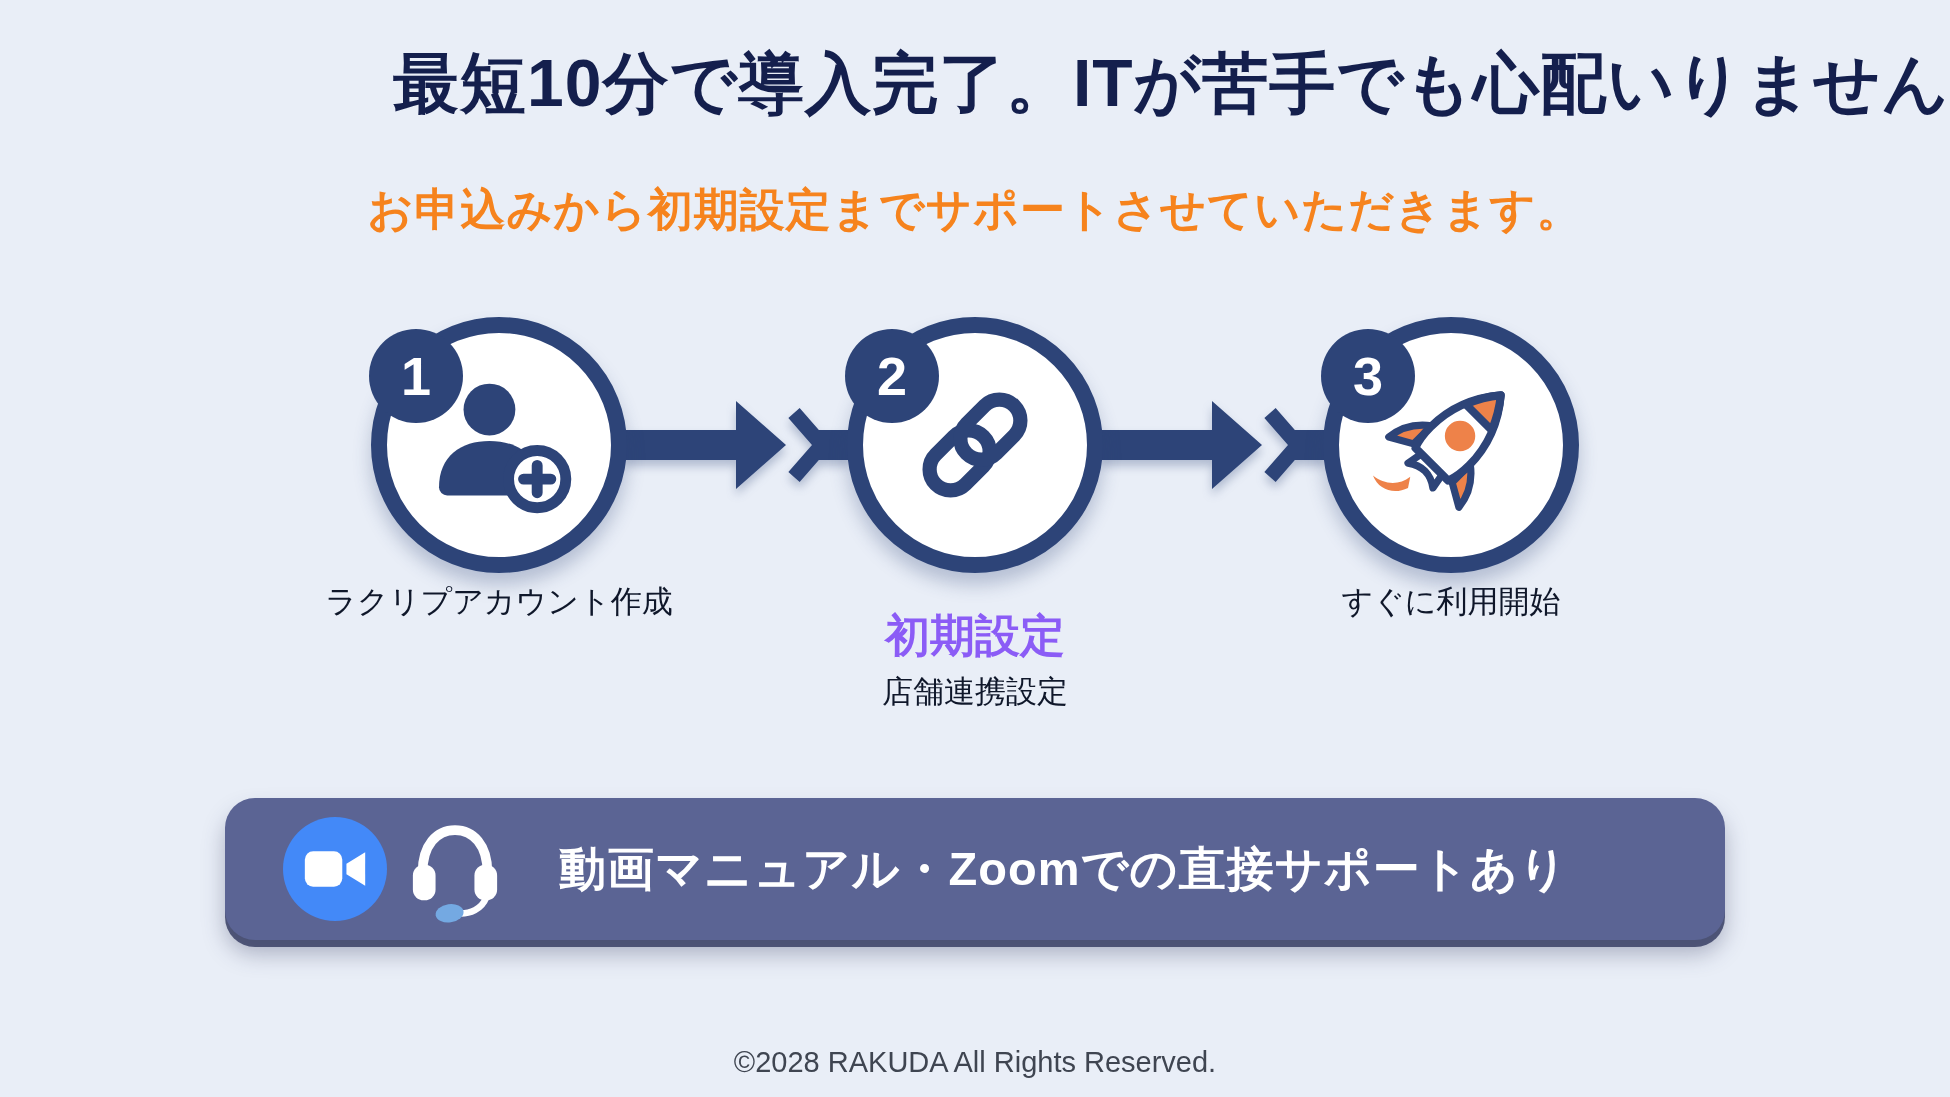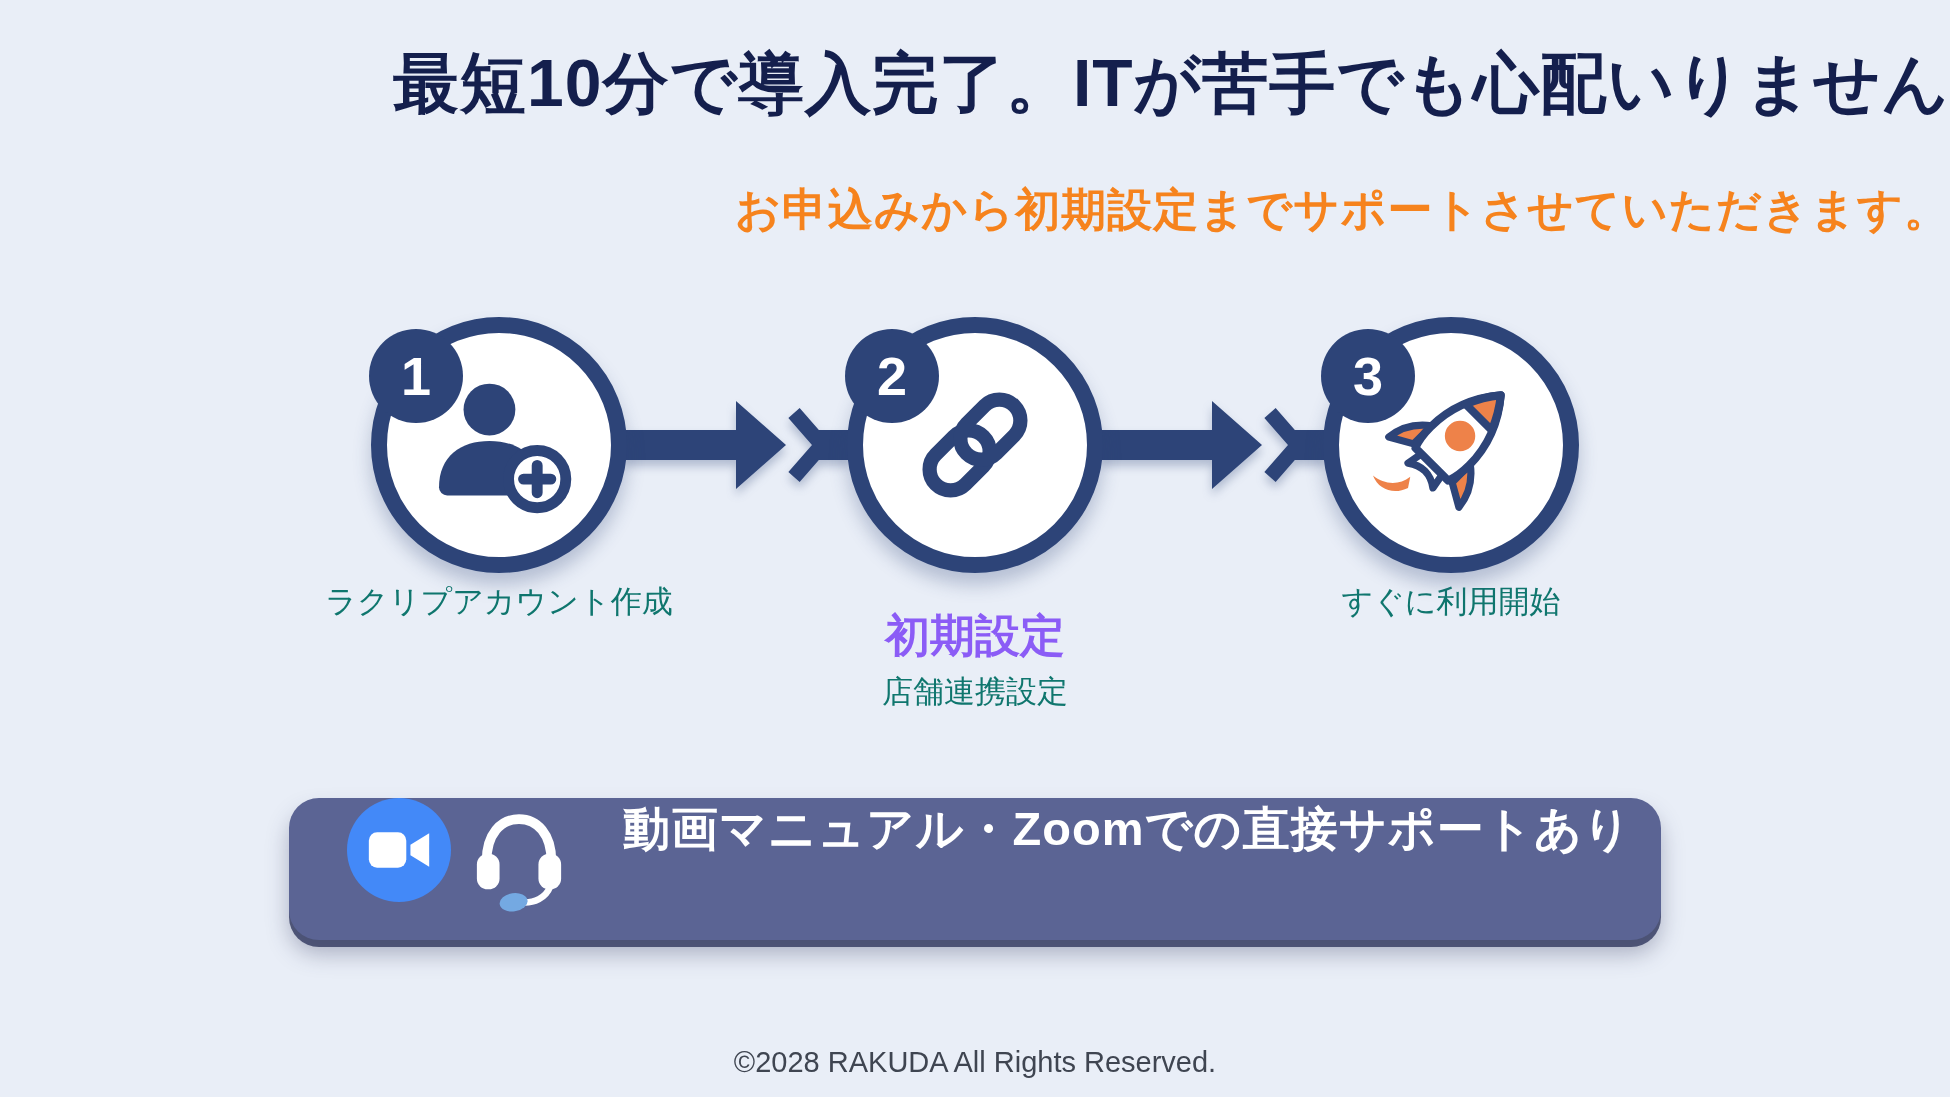--- a/index.html
+++ b/index.html
@@ -12,21 +12,21 @@
   }
   .title {
     text-align:right;
     font-size:66px;
     font-weight:900;
     color:#141f4d;
     letter-spacing:1px;
     line-height:1.2;
   }
   .subtitle {
-    text-align:right;
+    text-align:center;
     margin-top:60px;
     font-size:45px;
     font-weight:800;
     color:#f6831d;
     letter-spacing:1px;
     line-height:1.2;
   }
   .steps {
     display:flex;
     justify-content:center;
@@ -74,40 +74,40 @@
     margin-top:36px;
     font-size:45px;
     font-weight:800;
     color:#1d2b50;
     white-space:nowrap;
     line-height:1.2;
   }
   .step-desc {
     margin-top:10px;
     font-size:31px;
-    color:#0f766e;
+    color:#0f172a;
     white-space:nowrap;
     line-height:1.2;
   }
   .arrow {
     width:226px;
     height:100px;
     margin:78px -10px 0;
     flex-shrink:0;
     z-index:1;
     filter:drop-shadow(0 6px 5px rgba(45,68,120,0.3));
   }
   .banner {
-    width:1372px;
+    width:1500px;
     height:142px;
     margin:88px auto 0;
     background:#5b6494;
     border-radius:30px;
     display:flex;
-    align-items:flex-start;
+    align-items:center;
     padding-left:58px;
     box-shadow:0 7px 0 rgba(56,63,101,0.85), 0 14px 22px rgba(56,63,101,0.35);
   }
   .zoom-icon { width:104px; height:104px; flex-shrink:0; }
   .headset-icon { width:108px; height:120px; margin-left:14px; flex-shrink:0; }
   .banner-text {
     margin-left:50px;
     font-size:47px;
     font-weight:800;
     color:#ffffff;

